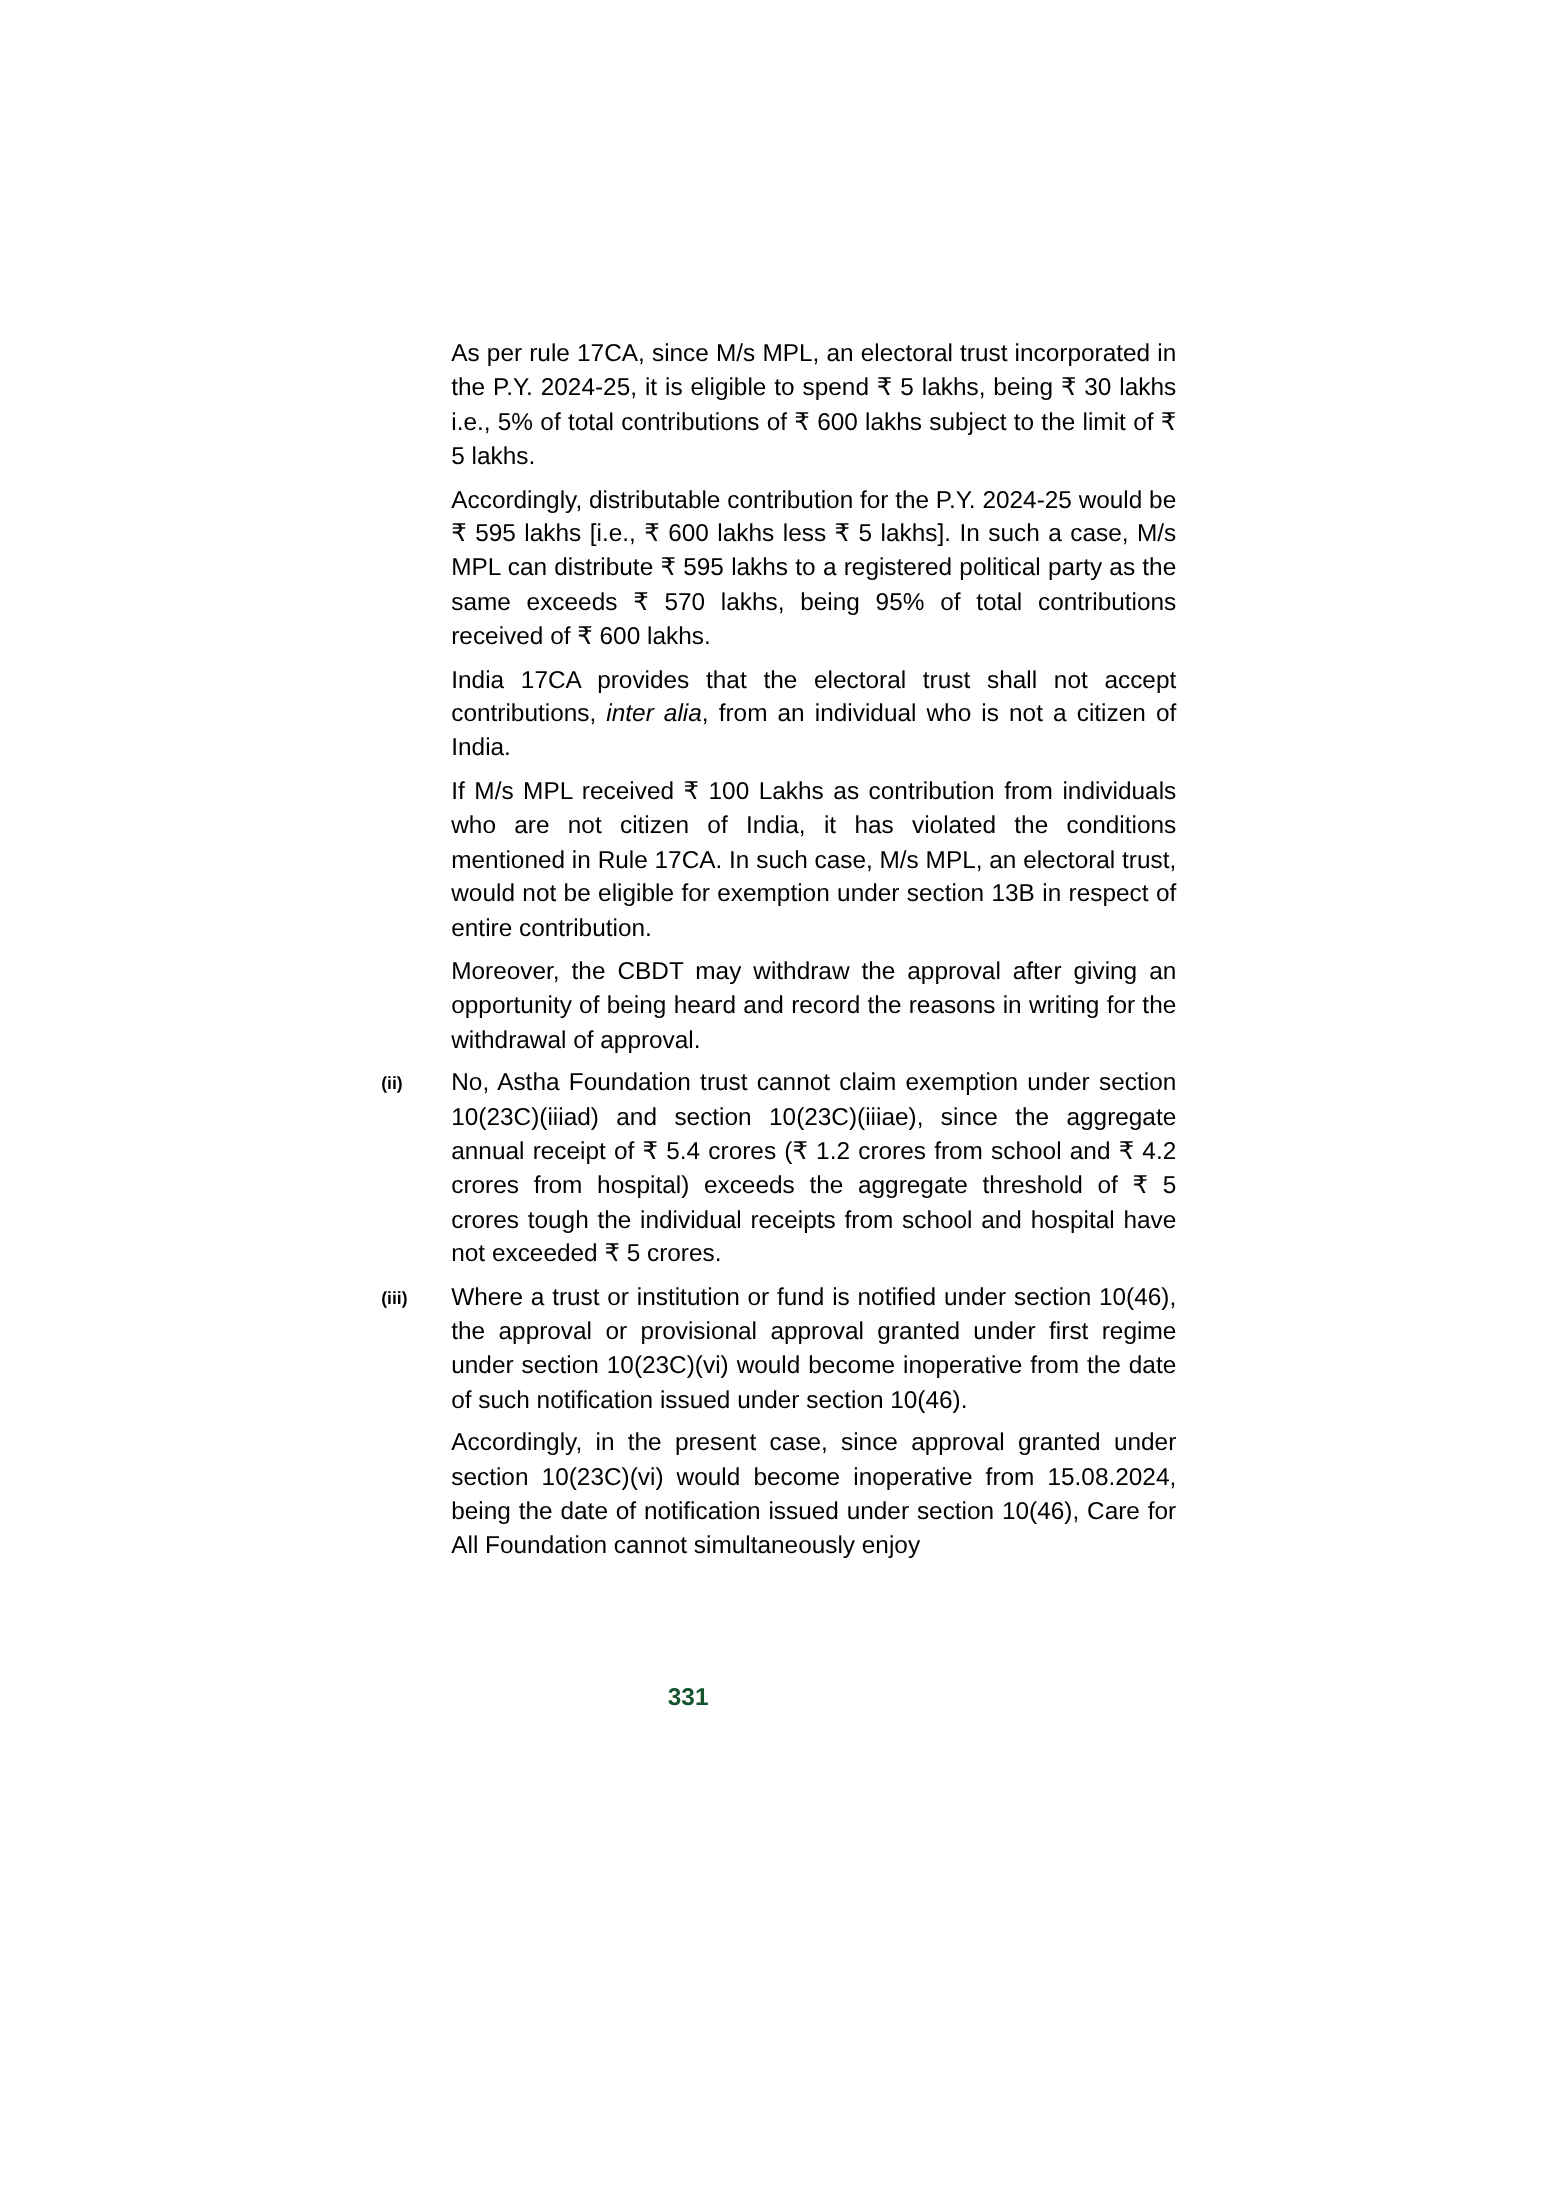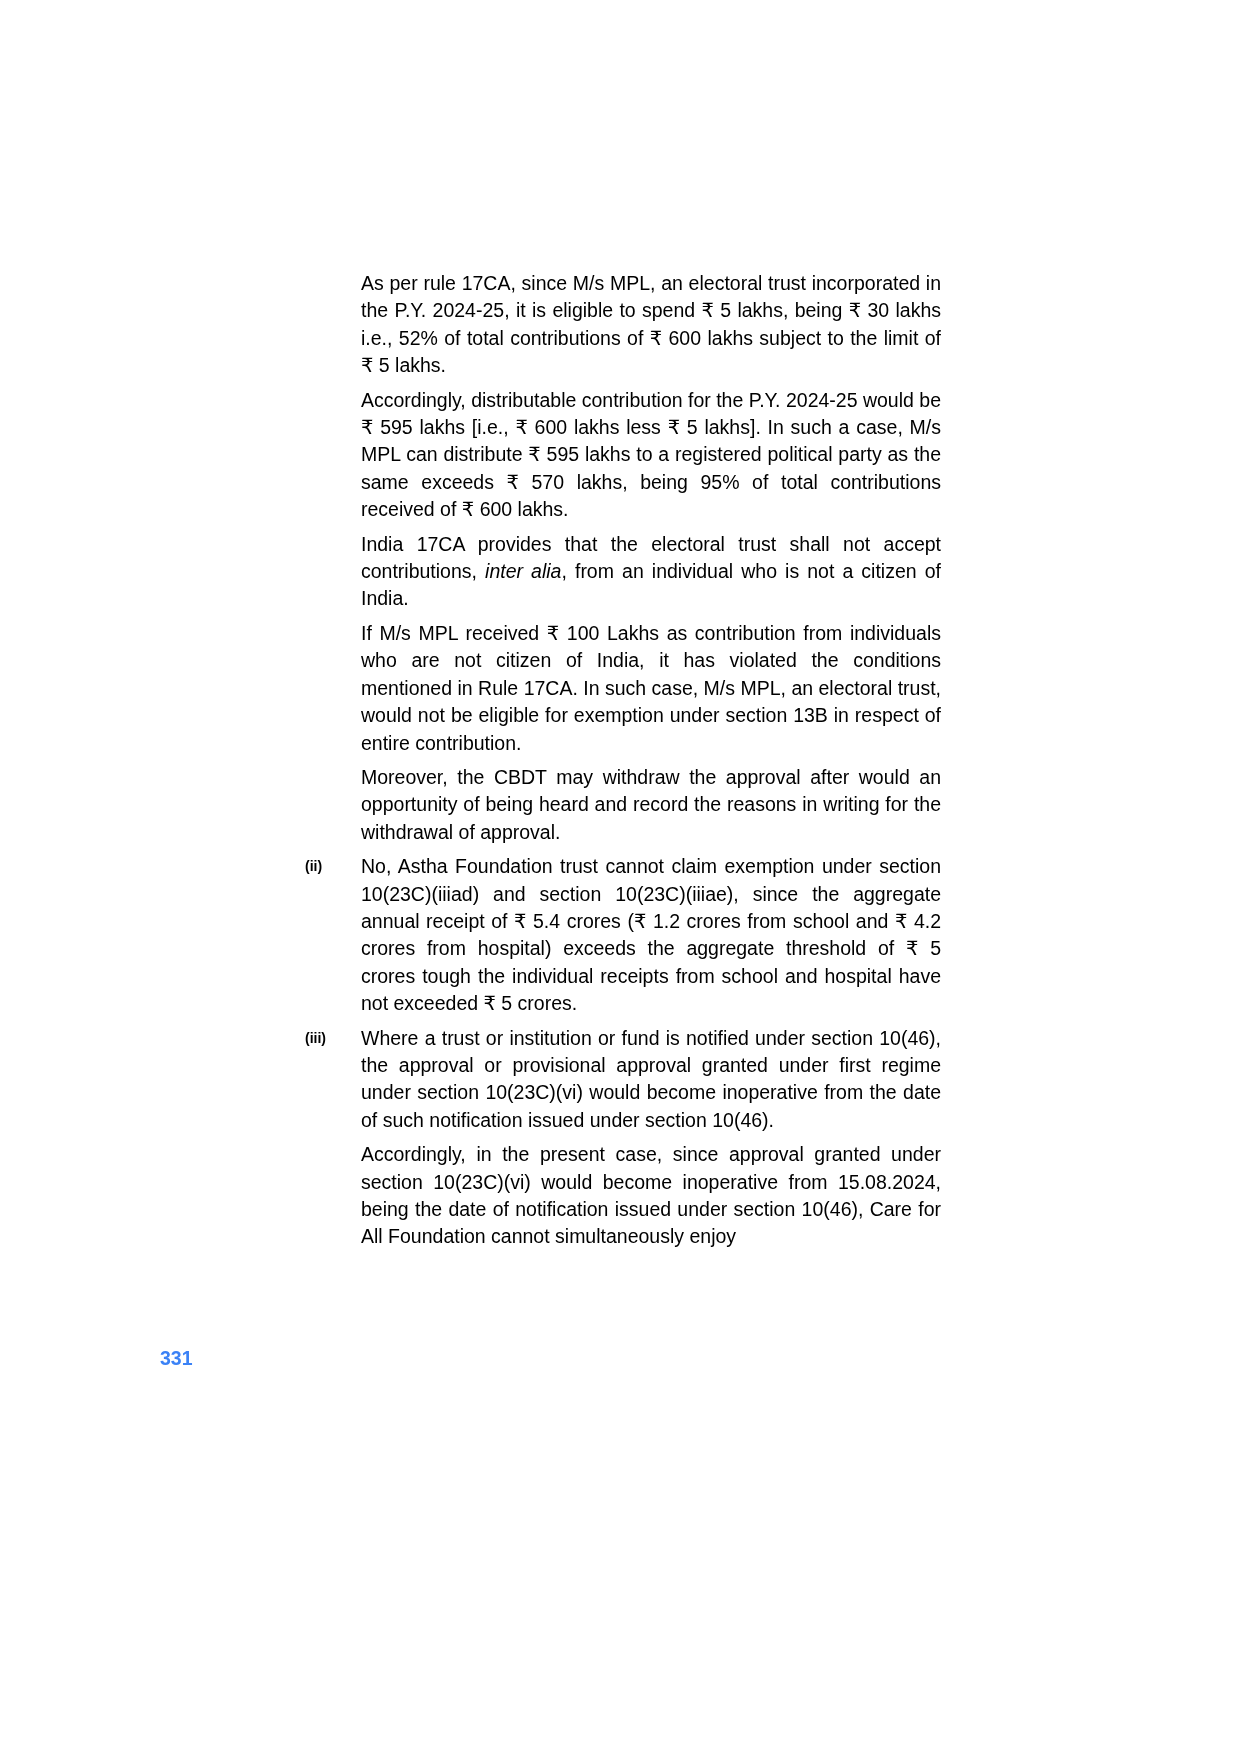--- a/index.html
+++ b/index.html
@@ -37,54 +37,55 @@
     line-height: 27.4px;
     text-align: justify;
     color: #000000;
   }
   .para em { font-style: italic; }
   .page-number {
     position: absolute;
     top: 1347px;
     left: 160px;
     width: 781px;
+    text-align: center;
     font-weight: bold;
     font-size: 19.5px;
-    color: #3b82f6;
+    color: #14532d;
   }
 </style>
 </head>
 <body>
 
 <div class="page">
   <div class="content">
 
     <div class="block">
       <span class="item-marker"></span>
-      <p class="para">As per rule 17CA, since M/s MPL, an electoral trust incorporated in the P.Y. 2024-25, it is eligible to spend ₹ 5 lakhs, being ₹ 30 lakhs i.e., 52% of total contributions of ₹ 600 lakhs subject to the limit of ₹ 5 lakhs.</p>
+      <p class="para">As per rule 17CA, since M/s MPL, an electoral trust incorporated in the P.Y. 2024-25, it is eligible to spend ₹ 5 lakhs, being ₹ 30 lakhs i.e., 5% of total contributions of ₹ 600 lakhs subject to the limit of ₹ 5 lakhs.</p>
     </div>
 
     <div class="block">
       <span class="item-marker"></span>
       <p class="para">Accordingly, distributable contribution for the P.Y. 2024-25 would be ₹ 595 lakhs [i.e., ₹ 600 lakhs less ₹ 5 lakhs]. In such a case, M/s MPL can distribute ₹ 595 lakhs to a registered political party as the same exceeds ₹ 570 lakhs, being 95% of total contributions received of ₹ 600 lakhs.</p>
     </div>
 
     <div class="block">
       <span class="item-marker"></span>
       <p class="para"><span>India 17CA provides that the electoral trust shall not accept contributions, </span><em>inter alia</em><span>, from an individual who is not a citizen of India.</span></p>
     </div>
 
     <div class="block">
       <span class="item-marker"></span>
       <p class="para">If M/s MPL received ₹ 100 Lakhs as contribution from individuals who are not citizen of India, it has violated the conditions mentioned in Rule 17CA. In such case, M/s MPL, an electoral trust, would not be eligible for exemption under section 13B in respect of entire contribution.</p>
     </div>
 
     <div class="block">
       <span class="item-marker"></span>
-      <p class="para">Moreover, the CBDT may withdraw the approval after would an opportunity of being heard and record the reasons in writing for the withdrawal of approval.</p>
+      <p class="para">Moreover, the CBDT may withdraw the approval after giving an opportunity of being heard and record the reasons in writing for the withdrawal of approval.</p>
     </div>
 
     <div class="block">
       <span class="item-marker">(ii)</span>
       <p class="para">No, Astha Foundation trust cannot claim exemption under section 10(23C)(iiiad) and section 10(23C)(iiiae), since the aggregate annual receipt of ₹ 5.4 crores (₹ 1.2 crores from school and ₹ 4.2 crores from hospital) exceeds the aggregate threshold of ₹ 5 crores tough the individual receipts from school and hospital have not exceeded ₹ 5 crores.</p>
     </div>
 
     <div class="block">
       <span class="item-marker">(iii)</span>
       <p class="para">Where a trust or institution or fund is notified under section 10(46), the approval or provisional approval granted under first regime under section 10(23C)(vi) would become inoperative from the date of such notification issued under section 10(46).</p>

